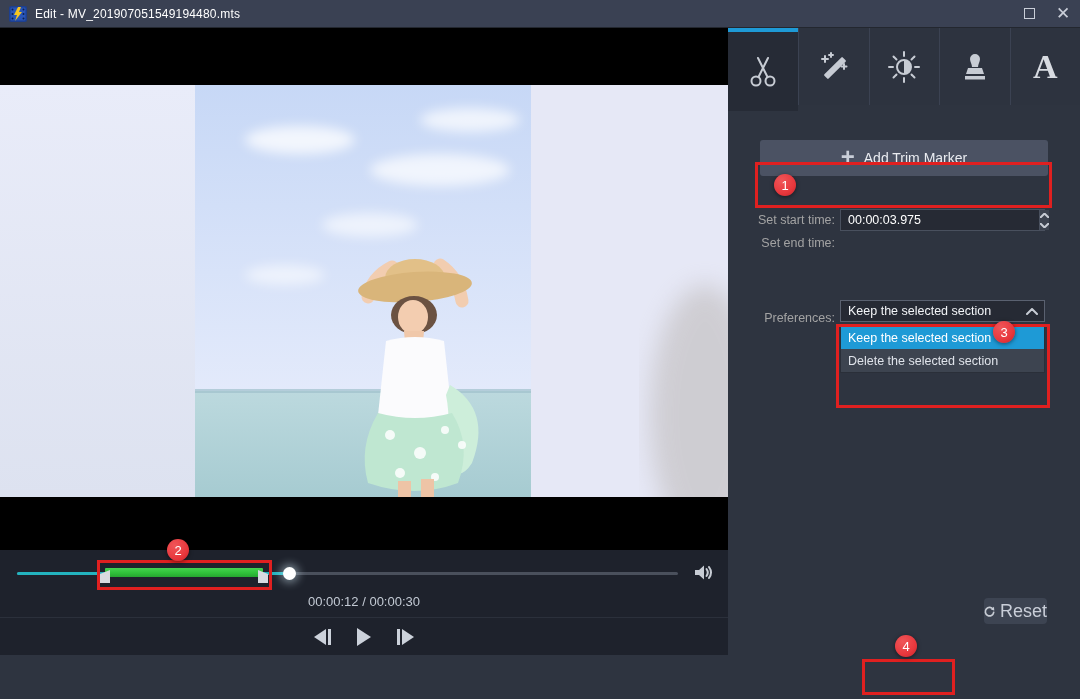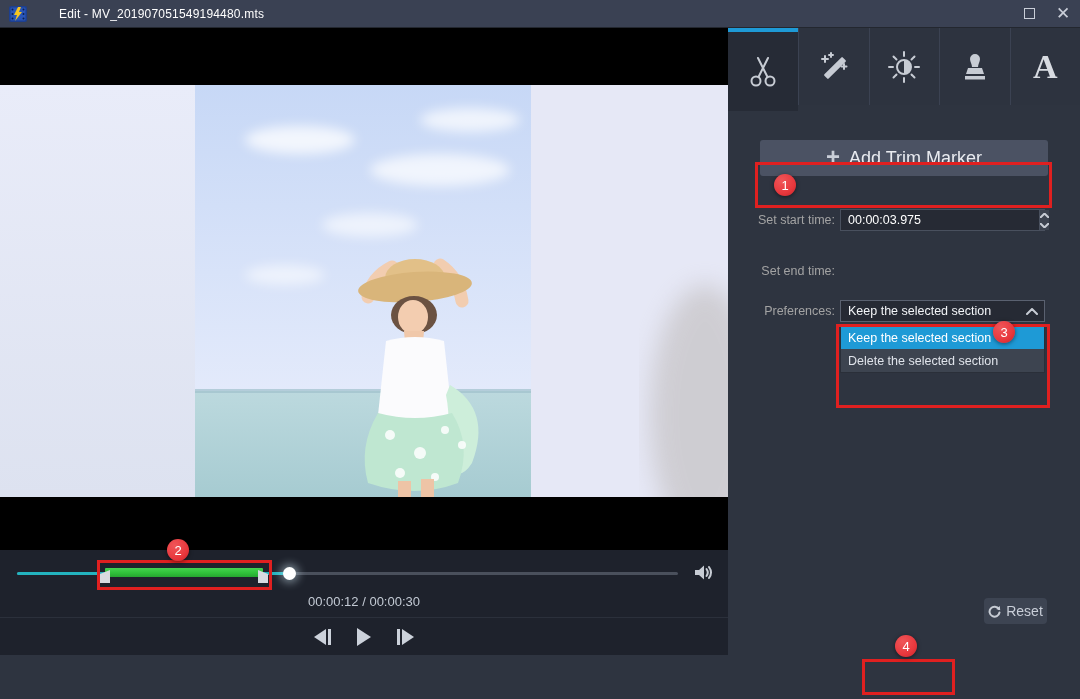--- a/index.html
+++ b/index.html
@@ -7,21 +7,21 @@
     --highlight-red:#e02020;
     --badge-red:#e8383d;
     --trim-green:#2fc13a;
     --played-cyan:#23b3bf;
   }
   *{margin:0;padding:0;box-sizing:border-box;font-family:"Liberation Sans",sans-serif;}
   body{background:#11141a;}
   #window{position:relative;width:1080px;height:699px;background:#2e3440;overflow:hidden;}
 
   
-  .titlebar{position:absolute;left:0;top:0;width:1080px;height:28px;background:#3a4153;display:flex;align-items:center;border-bottom:1px solid #23272f;gap:24px;}
+  .titlebar{position:absolute;left:0;top:0;width:1080px;height:28px;background:#3a4153;display:flex;align-items:center;border-bottom:1px solid #23272f;}
   .app-icon{width:18px;height:18px;margin-left:9px;flex:0 0 auto;}
   .title-text{margin-left:8px;font-size:12px;color:#ffffff;letter-spacing:.2px;}
   .win-controls{margin-left:auto;display:flex;align-items:center;height:100%;}
   .win-btn{width:34px;height:100%;display:flex;align-items:center;justify-content:center;color:#c9ced8;cursor:pointer;}
   .maximize-box{width:11px;height:11px;border:1.5px solid #c9ced8;}
   .close-glyph{font-size:17px;line-height:1;color:#c9ced8;}
 
   
   .video-area{position:absolute;left:0;top:28px;width:728px;height:522px;background:#000;}
   .photo{position:absolute;left:0;top:57px;width:728px;height:412px;}
@@ -47,37 +47,37 @@
   
   .right-panel{position:absolute;left:728px;top:28px;width:352px;height:627px;background:#2e3440;}
   .tabs{position:absolute;left:0;top:0;width:352px;height:83px;display:flex;align-items:flex-start;}
   .tab{width:70.4px;height:77px;background:#2d333f;border-left:1px solid #3b4252;display:flex;align-items:center;justify-content:center;cursor:pointer;}
   .tab:first-child{border-left:none;}
   .tab.active{height:83px;background:#262b36;border-top:4px solid var(--accent-blue);border-left:none;}
   .tab .glyph-a{font-family:"Liberation Serif",serif;font-size:34px;color:#d7dbe1;font-weight:bold;}
 
   .add-btn{position:absolute;left:32px;top:112px;width:288px;height:36px;background:#4b5263;border-radius:3px;display:flex;align-items:center;justify-content:center;gap:9px;cursor:pointer;}
   .add-btn .plus{color:#c9ced8;font-size:24px;font-weight:bold;line-height:1;margin-top:-2px;}
-  .add-btn .lbl{color:#e9ebf0;font-size:18px;}
+  .add-btn .lbl{color:#e9ebf0;font-size:14px;}
 
   .field-label{position:absolute;left:14px;width:93px;text-align:right;font-size:12.5px;color:#a3a3a3;line-height:22px;}
   .time-field{position:absolute;left:112px;width:205px;height:22px;background:#262a34;border:1px solid #49505e;display:flex;align-items:center;}
   .time-field input{flex:1;background:transparent;border:none;outline:none;color:#ffffff;font-size:12.5px;padding-left:7px;font-family:"Liberation Sans",sans-serif;}
   .spinner{width:21px;height:100%;background:#3c434f;border-left:1px solid #49505e;display:flex;flex-direction:column;}
   .spin-btn{flex:1;display:flex;align-items:center;justify-content:center;cursor:pointer;}
 
   .dropdown{position:absolute;left:112px;top:272px;width:205px;height:22px;background:#262a34;border:1px solid #5a6170;display:flex;align-items:center;cursor:pointer;}
   .dropdown .val{flex:1;color:#f2f4f7;font-size:12.5px;padding-left:7px;white-space:nowrap;}
   .dropdown .chev{margin-right:6px;}
   .dd-list{position:absolute;left:112px;top:297px;width:205px;background:#3d4450;border:1px solid #2a2f39;}
   .dd-item{height:23px;display:flex;align-items:center;padding-left:7px;font-size:12.5px;color:#dfe3ea;cursor:pointer;}
   .dd-item.selected{background:var(--accent-blue);color:#ffffff;}
 
   .reset-btn{position:absolute;left:256px;top:570px;width:63px;height:26px;background:#3d4452;border-radius:4px;display:flex;align-items:center;justify-content:center;gap:5px;cursor:pointer;}
-  .reset-btn span{color:#c9ced8;font-size:14px;}
+  .reset-btn span{color:#c9ced8;font-size:18px;}
 
   
   .bottombar{position:absolute;left:0;top:655px;width:1080px;height:44px;background:#313845;}
   .dlg-btn{position:absolute;top:9px;height:27px;background:#3d4453;border-radius:3px;border:none;color:#ecEFf4;color:#eceff4;font-size:13px;display:flex;align-items:center;justify-content:center;cursor:pointer;font-family:"Liberation Sans",sans-serif;}
   .ok{left:868px;width:81px;}
   .cancel{left:966px;width:90px;}
 
   
   .red-rect{position:absolute;border:3px solid var(--highlight-red);pointer-events:none;z-index:5;}
   .badge{position:absolute;width:22px;height:22px;border-radius:50%;background:radial-gradient(circle at 35% 30%,#f05558,var(--badge-red) 60%,#c92127);color:#fff;font-size:13px;display:flex;align-items:center;justify-content:center;box-shadow:0 1px 4px rgba(0,0,0,.5);z-index:6;}
@@ -270,23 +270,23 @@
             </svg>
           </div>
         <div class="spin-btn">
             <svg width="9" height="5" viewBox="0 0 9 5">
               <polyline points="0.5,0.5 4.5,4.5 8.5,0.5" class="ic" stroke-width="1.3"></polyline>
             </svg>
           </div>
       </div>
     </div>
 
-    <div class="field-label" style="top:232px;">Set end time:</div>
-
-    <div class="field-label" style="top:272px;">Preferences:</div>
+    <div class="field-label" style="top:204px;">Set end time:</div>
+
+    <div class="field-label" style="top:279px;">Preferences:</div>
     <div class="dropdown">
       <span class="val">Keep the selected section</span>
       <svg class="chev" width="12" height="7" viewBox="0 0 12 7">
           <polyline points="1,6 6,1 11,6" class="ic" stroke-width="1.6"></polyline>
         </svg>
     </div>
     <div class="dd-list">
       <div class="dd-item selected">Keep the selected section</div>
       <div class="dd-item">Delete the selected section</div>
     </div>

